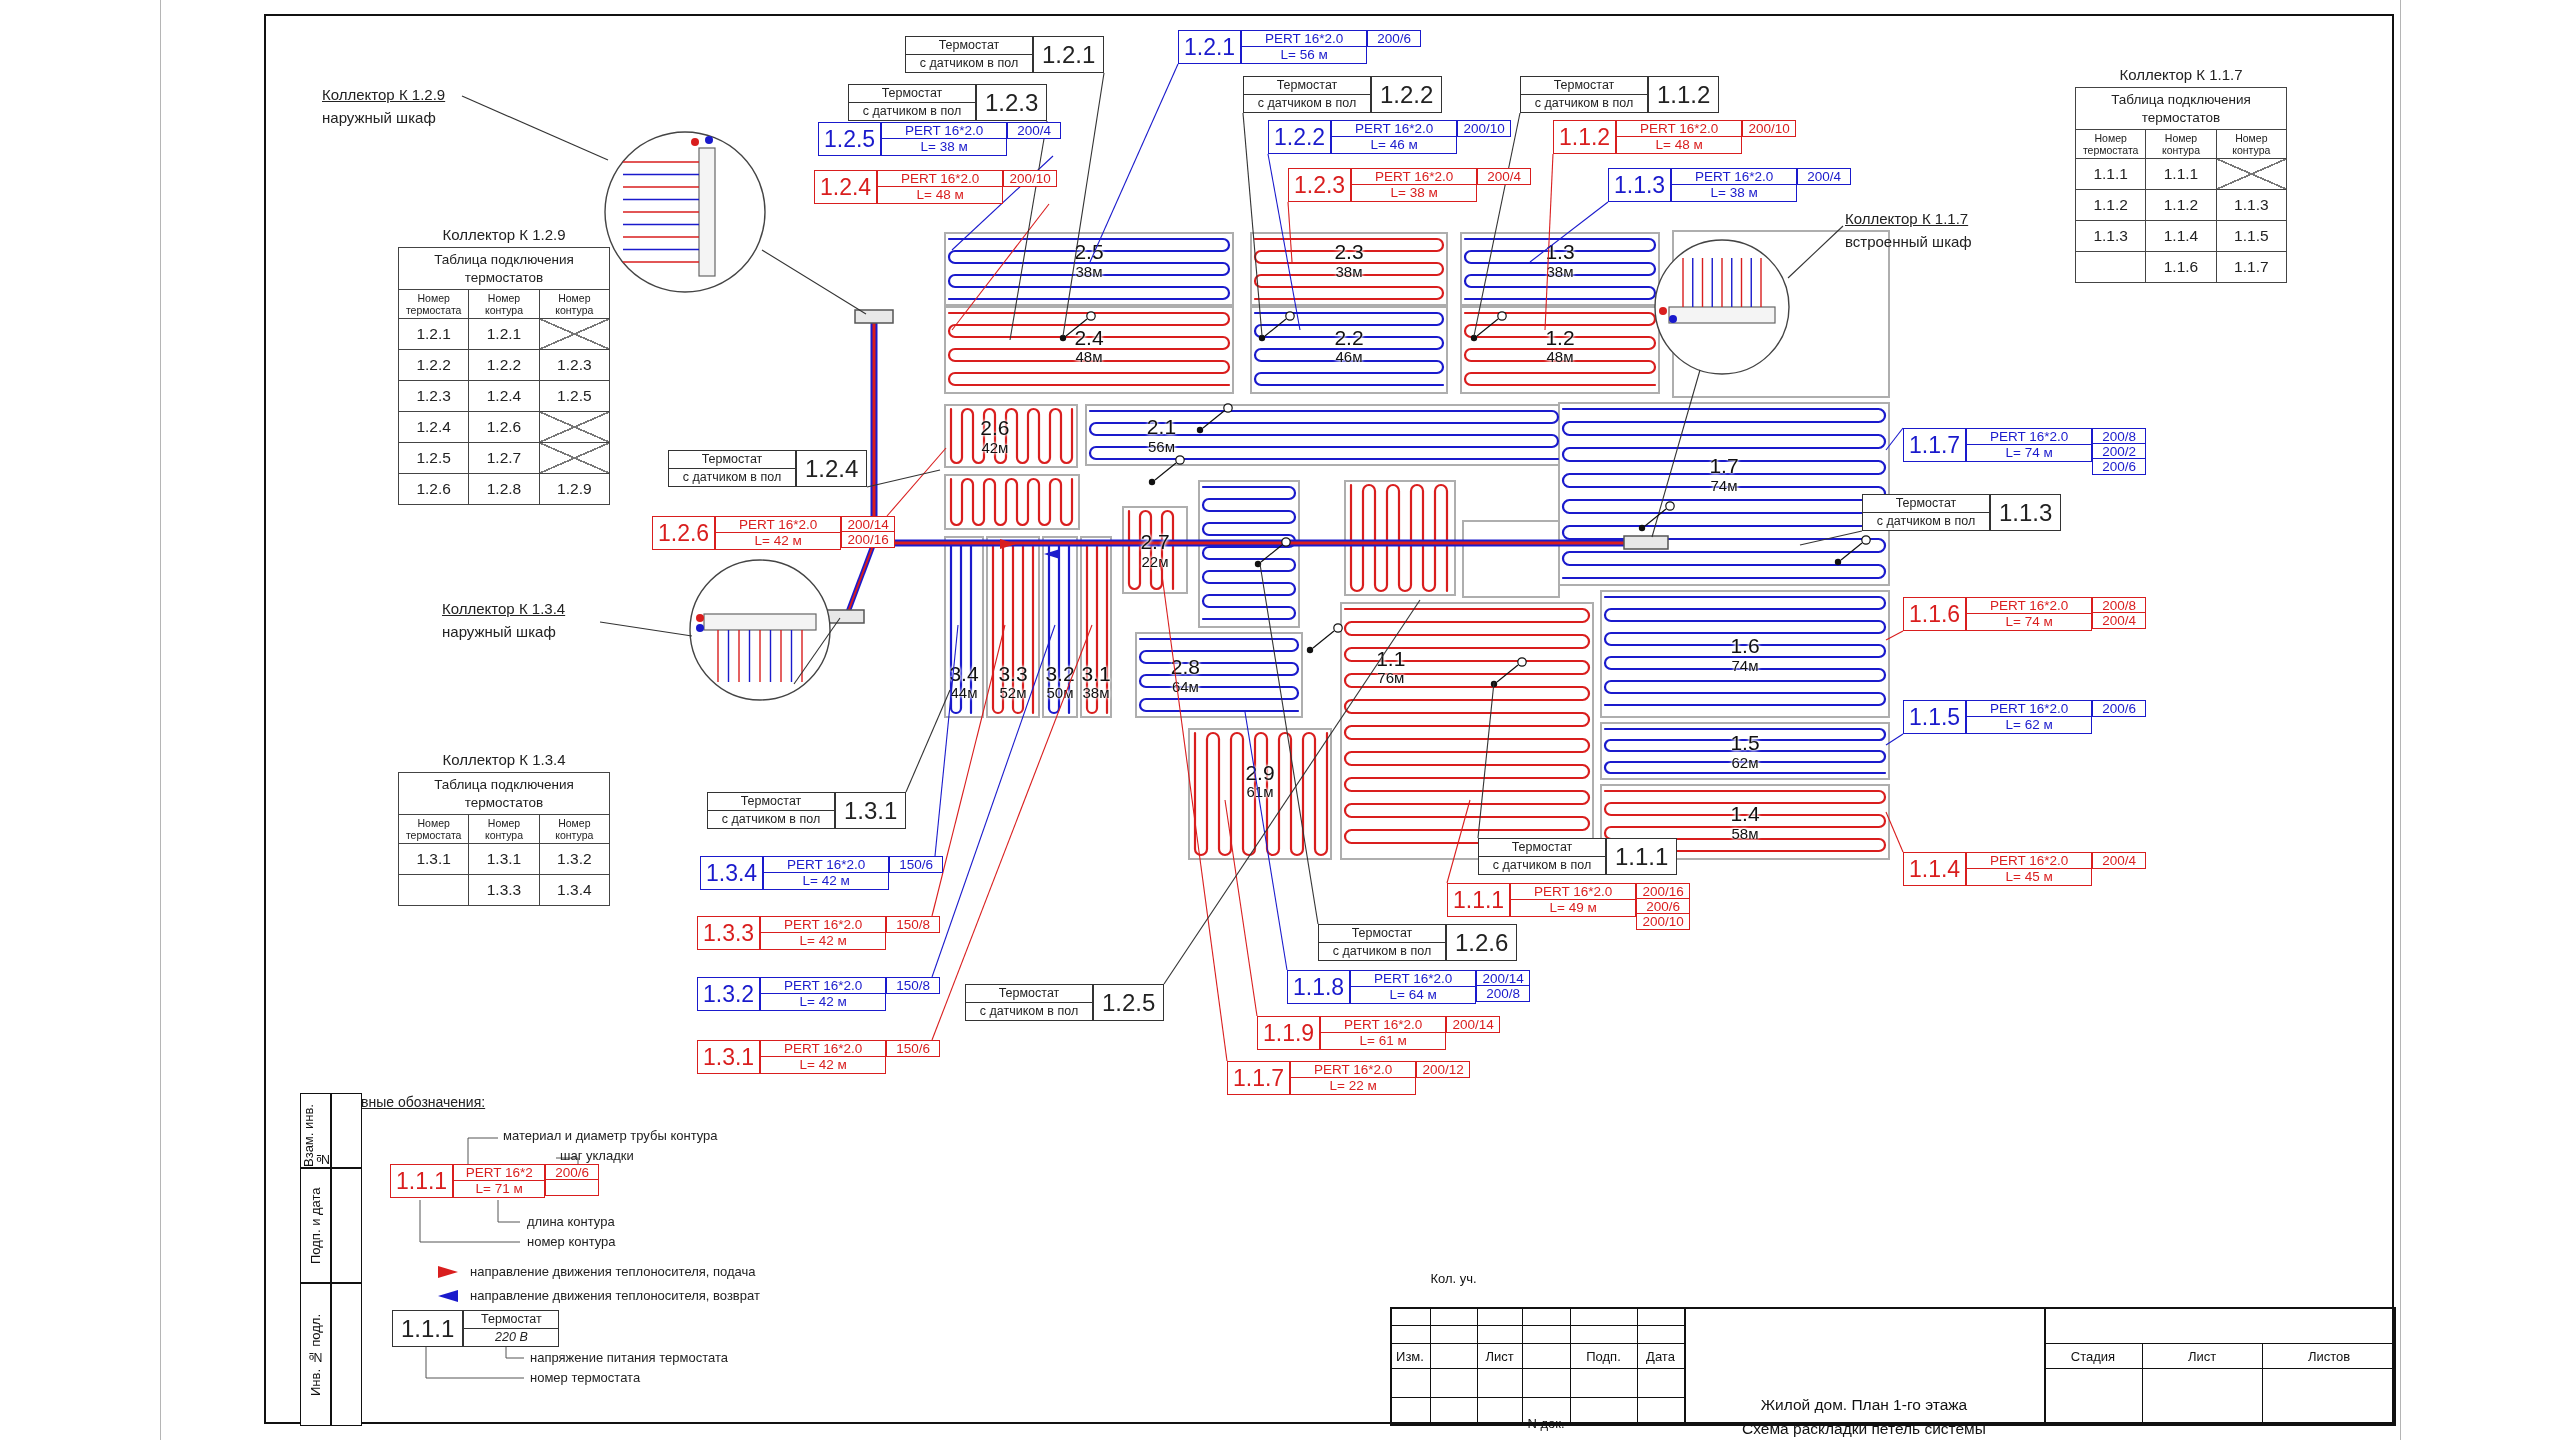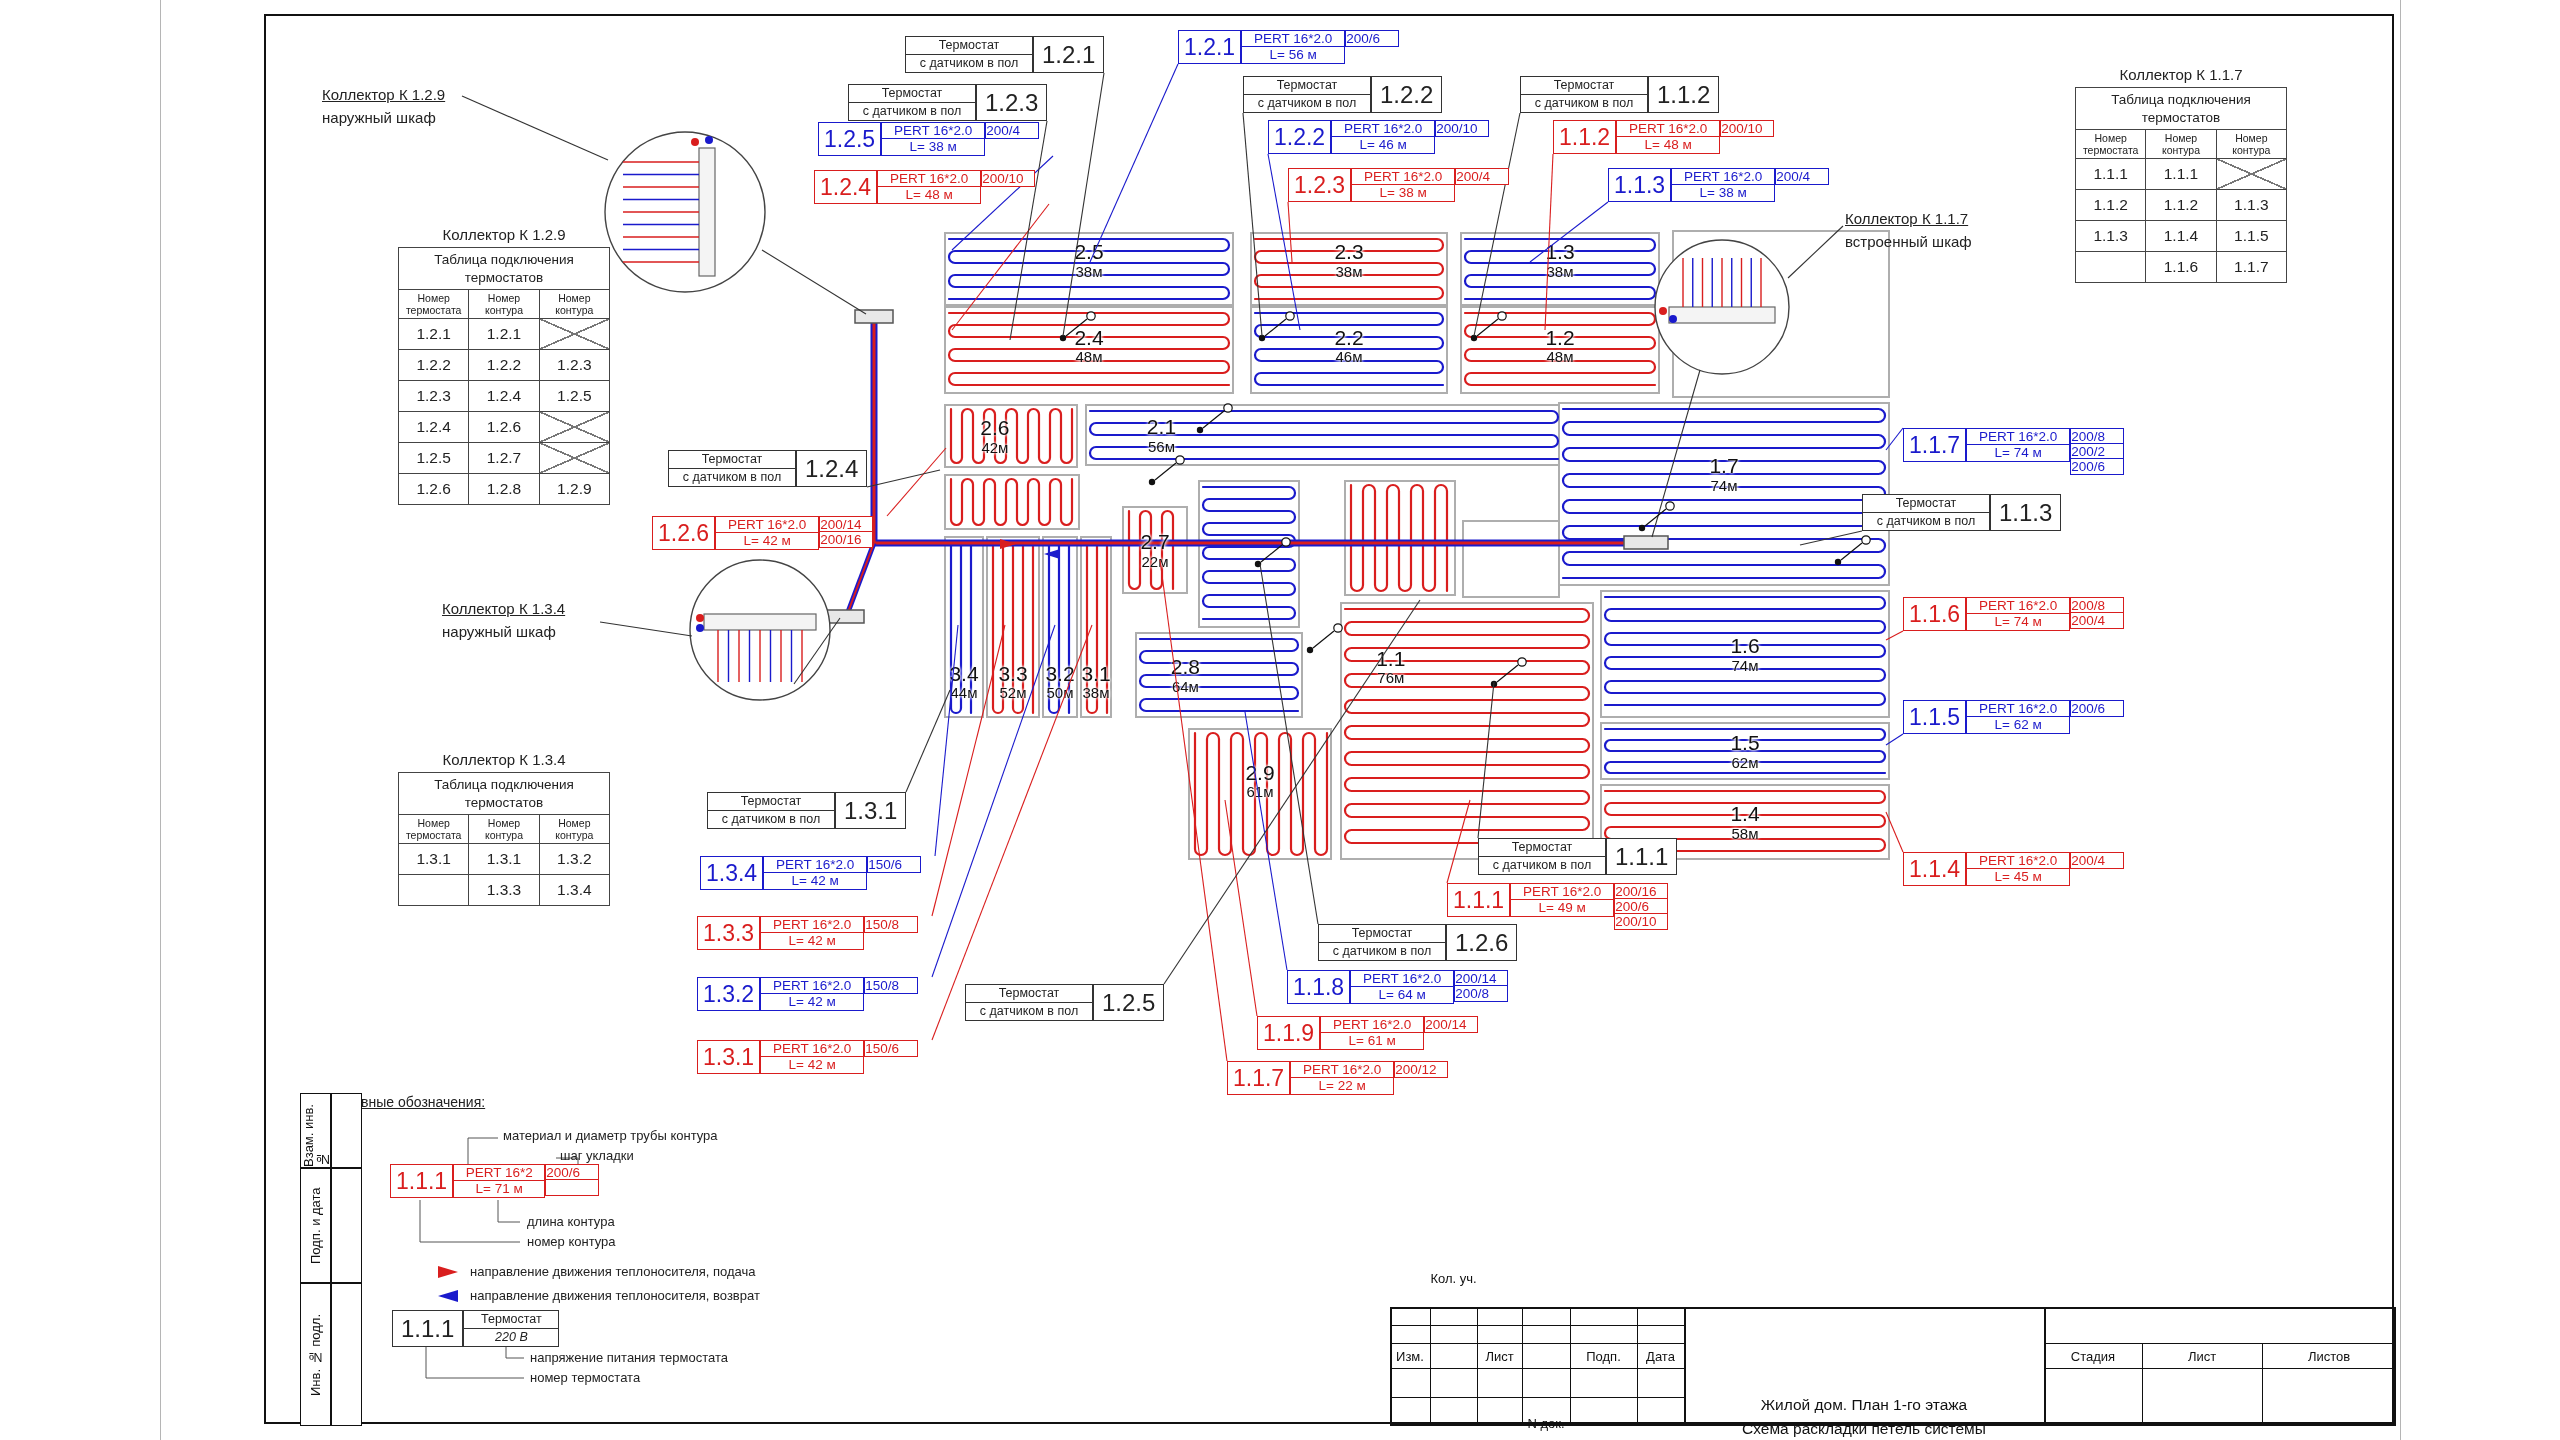--- a/index.html
+++ b/index.html
@@ -16,26 +16,26 @@
   .roomlabel .rl{font-size:15px;text-align:center;}
   svg{position:absolute;left:0;top:0;}
   #svg-plan{z-index:2;}
   #svg-over{z-index:4;}
   
   .callout{position:absolute;display:flex;align-items:flex-start;z-index:5;}
   .c-red{color:#d91e1e;}
   .c-blue{color:#1a1acc;}
   .co-num{border:1.5px solid;background:#fff;font-size:23px;min-width:56px;height:34px;line-height:33px;
           text-align:center;padding:0 5px;box-sizing:border-box;}
-  .co-spec{border:1.5px solid;border-left-width:1px;background:#fff;width:104px;height:34px;box-sizing:border-box;}
+  .co-spec{border:1.5px solid;border-left-width:1px;background:#fff;width:126px;height:34px;box-sizing:border-box;}
   .co-row{font-size:13.5px;height:16px;line-height:15px;text-align:center;}
   .co-spec .co-row:first-child{border-bottom:1px solid;height:15px;}
   .co-steps{display:flex;flex-direction:column;}
   .co-step{border:1.5px solid;border-left-width:1px;background:#fff;width:54px;height:16.5px;line-height:15px;
-           font-size:13.5px;text-align:left;box-sizing:border-box;margin-top:-1.5px;}
+           font-size:13.5px;text-align:center;box-sizing:border-box;margin-top:-1.5px;}
   .co-step:first-child{margin-top:0;}
   
   .tcallout{position:absolute;display:flex;align-items:stretch;z-index:5;color:#222;}
   .tc-label{border:1.5px solid #333;background:#fff;width:128px;box-sizing:border-box;}
   .tc-label div{font-size:12.5px;text-align:center;height:17px;line-height:16px;}
   .tc-label div:first-child{border-bottom:1px solid #333;}
   .tc-num{border:1.5px solid #333;border-left-width:1px;background:#fff;font-size:24px;padding:0 8px;
           display:flex;align-items:center;box-sizing:border-box;}
   .legend-tc .tc-num{border-left-width:1.5px;border-right-width:1px;}
   .legend-tc .tc-label{width:96px;}

